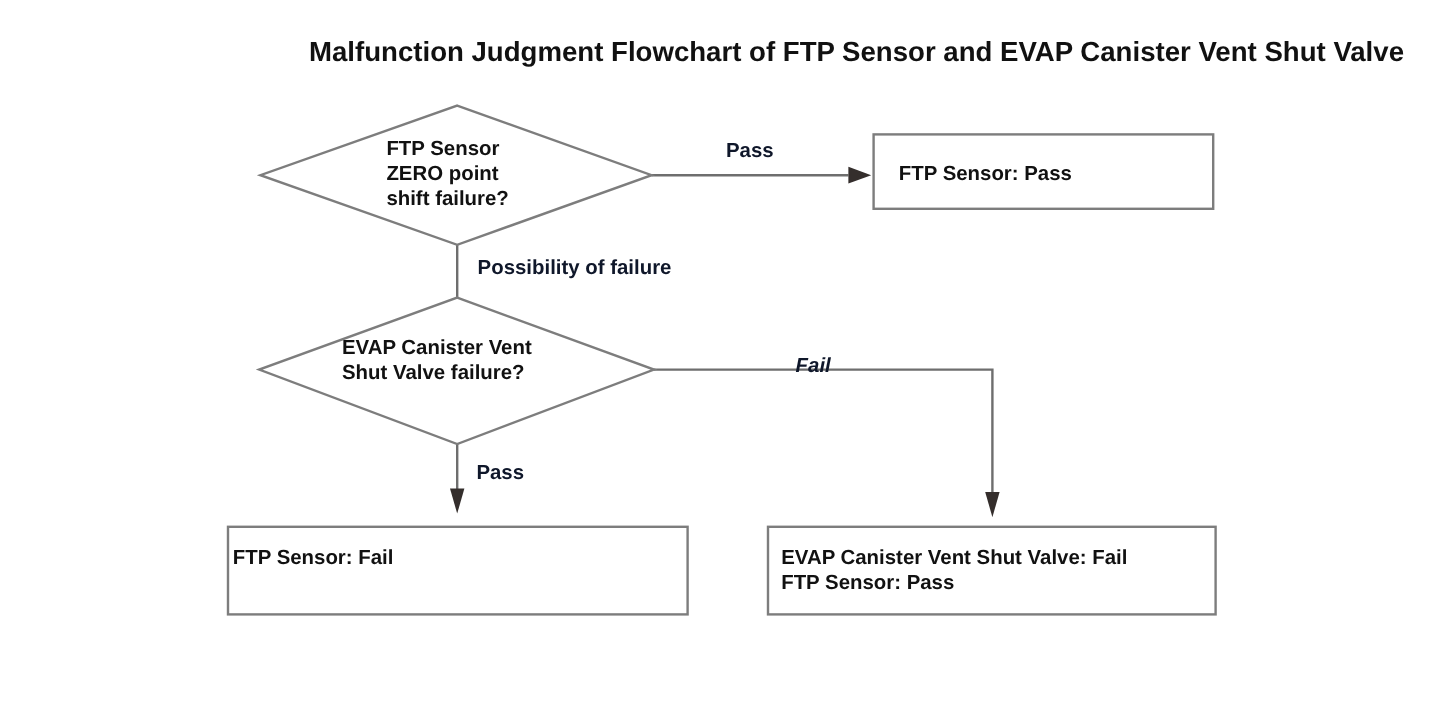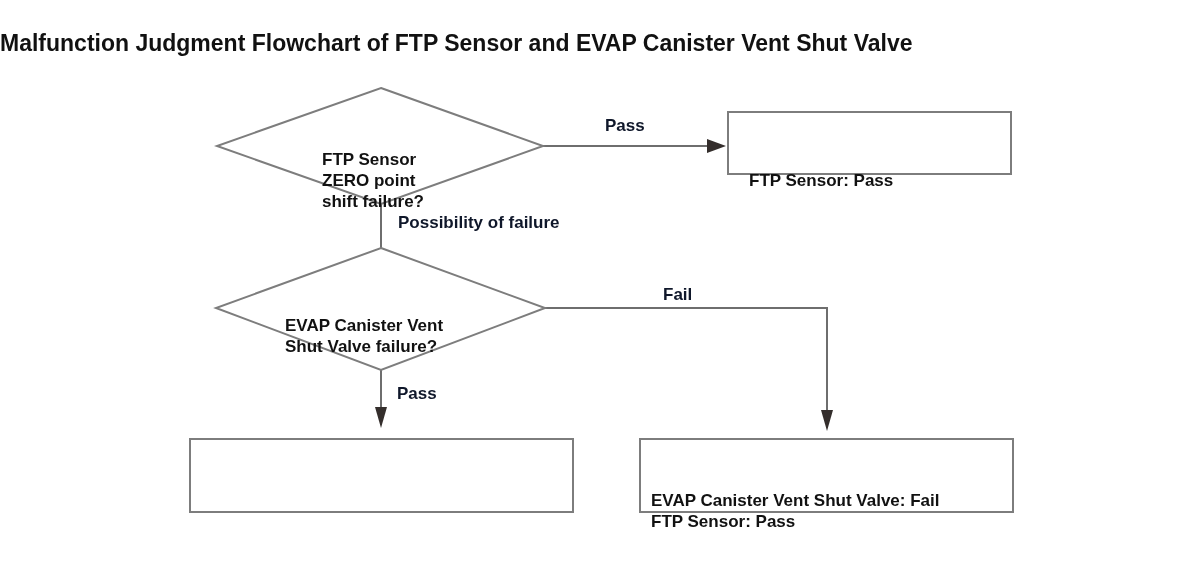--- a/index.html
+++ b/index.html
@@ -18,35 +18,34 @@
   .layer {
     position: absolute;
     left: 0;
     top: 0;
   }
   .page-title {
     position: absolute;
     left: 0;
     top: 30px;
     width: 1170px;
-    text-align: left;
+    text-align: right;
     font-size: 23px;
     font-weight: bold;
     color: #111111;
     letter-spacing: 0px;
     white-space: nowrap;
   }
   .node-text {
     position: absolute;
     font-size: 17px;
     font-weight: bold;
     color: #111111;
     line-height: 21px;
     white-space: nowrap;
-    margin-top: 36px;
   }
   .edge-label {
     position: absolute;
     font-size: 17px;
     font-weight: bold;
     color: #0f172a;
     white-space: nowrap;
   }
   svg .shape {
     fill: #ffffff;
@@ -100,25 +99,26 @@
   <div class="node-text" style="left:285px; top:279px;">
     <div>EVAP Canister Vent</div>
     <div>Shut Valve failure?</div>
   </div>
 
   <div class="node-text" style="left:749px; top:134px;">
     <div>FTP Sensor: Pass</div>
   </div>
 
   <div class="node-text" style="left:194px; top:454px;">
+    <div>FTP Sensor: Fail</div>
   </div>
 
   <div class="node-text" style="left:651px; top:454px;">
     <div>EVAP Canister Vent Shut Valve: Fail</div>
     <div>FTP Sensor: Pass</div>
   </div>
 
   <div class="edge-label" style="left:605px; top:116px;">Pass</div>
   <div class="edge-label" style="left:398px; top:213px;">Possibility of failure</div>
-  <div class="edge-label" style="left:663px; top:285px;">Fail</div>
+  <div class="edge-label" style="left:663px; top:295px;font-style:italic;">Fail</div>
   <div class="edge-label" style="left:397px; top:384px;">Pass</div>
 
 </div>
 
 </body></html>

